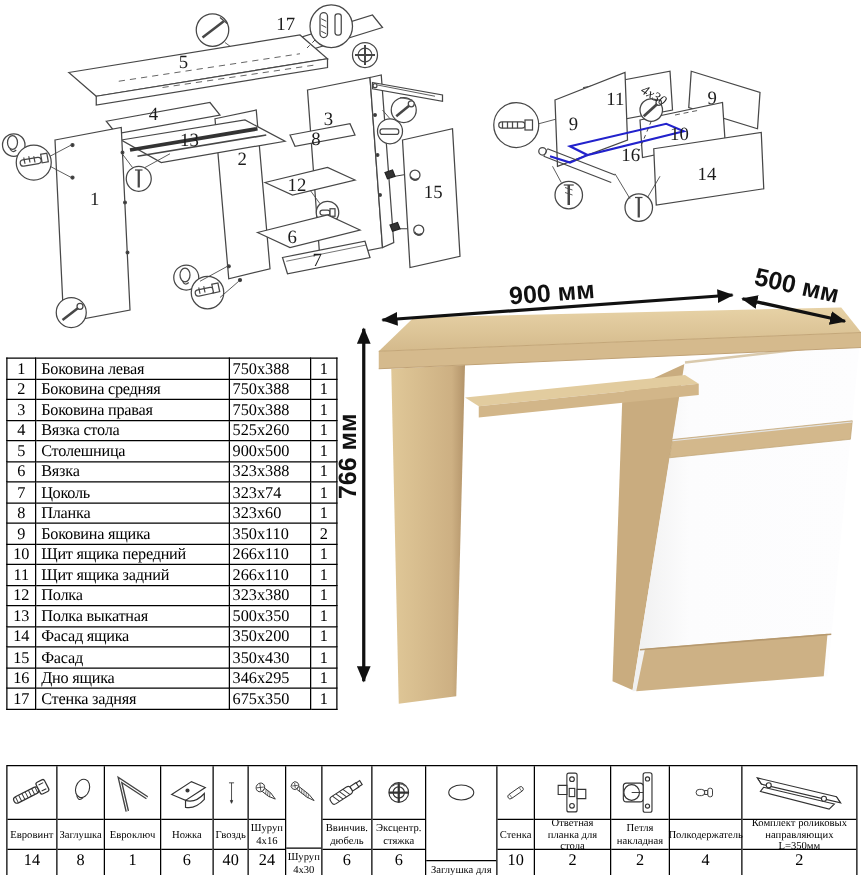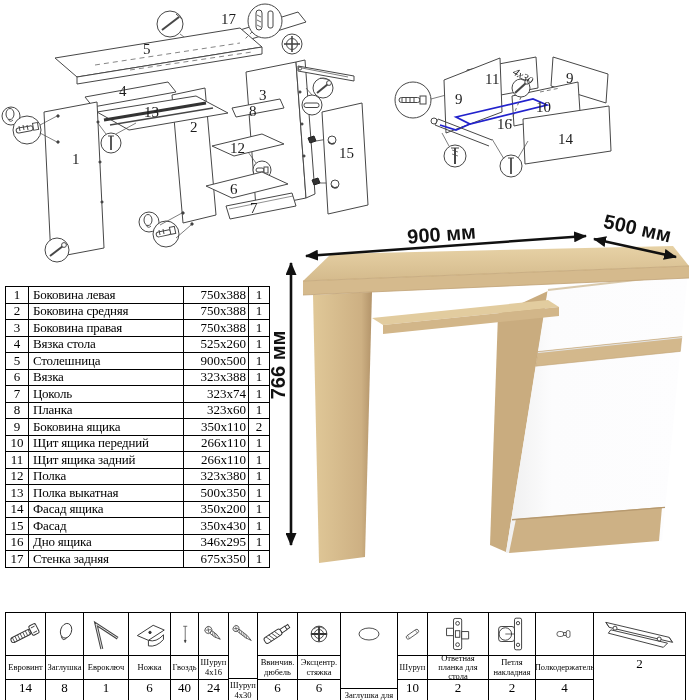--- a/index.html
+++ b/index.html
@@ -11,21 +11,21 @@
   .dimlbl{font-family:"Liberation Sans", sans-serif;font-size:20px;font-weight:bold;fill:#111;}
   .note{font-family:"Liberation Serif", serif;font-size:11px;font-style:italic;fill:#222;}
 
   
   table.parts{position:absolute;left:5px;top:286px;border-collapse:collapse;
       font-family:"Liberation Serif", serif;font-size:13px;color:#000;}
   table.parts td{border:1px solid #000;padding:0 2px;height:15.5px;line-height:14px;
       white-space:nowrap;}
   table.parts td.c-num{width:18px;text-align:center;}
   table.parts td.c-name{width:148px;text-align:left;padding-left:4px;letter-spacing:-0.2px;}
-  table.parts td.c-size{width:60px;text-align:right;font-family:Liberation Serif, serif;}
+  table.parts td.c-size{width:60px;text-align:left;font-family:Liberation Serif, serif;}
   table.parts td.c-qty{width:16px;text-align:center;}
 
   
   .hw-title{position:absolute;left:6px;top:592px;width:679px;text-align:center;
       padding-right:120px;box-sizing:border-box;font-size:16px;color:#000;}
   .hw-table{position:absolute;left:5px;top:612px;width:681px;display:flex;
       border:1.5px solid #000;box-sizing:border-box;background:#fff;}
   .hw-cell{box-sizing:border-box;border-right:1px solid #000;display:flex;
       flex-direction:column;flex:0 0 auto;}
   .hw-cell:last-child{border-right:none;flex:1 1 auto;}
@@ -617,21 +617,21 @@
       </div>
       <div class="hw-cell" style="width: 30px;">
         <div class="hw-icon">
           <svg width="26" height="34" viewBox="0 0 44 48">
             <g stroke="#333" fill="#fff" stroke-width="1.2" transform="rotate(-35 22 24)">
               <rect x="9" y="20.5" width="24" height="6.5" rx="3.2"></rect>
               <path fill="none" stroke-width="0.8" d="M13 20.5 v6.5 M29 20.5 v6.5"></path>
             </g>
           </svg>
         </div>
-        <div class="hw-label">Шуруп</div>
+        <div class="hw-label">Стенка</div>
         <div class="hw-qty">10</div>
       </div>
       <div class="hw-cell" style="width: 61px;">
         <div class="hw-icon">
           <svg width="36" height="40" viewBox="0 0 44 48">
             <g stroke="#333" fill="#fff" stroke-width="1.1">
               <rect x="16.5" y="5" width="10" height="38" rx="2"></rect>
               <path d="M8 17 h8.5 v9 h-8.5 z M26.5 21 h8.5 v9 h-8.5 z"></path>
               <circle cx="21.5" cy="11" r="2.3"></circle>
               <circle cx="21.5" cy="37" r="2.3"></circle>
@@ -676,17 +676,18 @@
           <svg width="84" height="40" viewBox="0 0 90 48">
             <g stroke="#333" fill="#fff" stroke-width="1.1">
               <path d="M4 10 L80 28 L84 34 L8 16 Z"></path>
               <path d="M10 19 L78 35 L73 40 L7 23 Z"></path>
               <circle cx="15" cy="17" r="2.4"></circle>
               <circle cx="68" cy="30" r="2.4"></circle>
               <path fill="none" stroke-width="0.8" d="M4 10 l4 6 M80 28 l4 6"></path>
             </g>
           </svg>
         </div>
+        <div class="hw-label">Комплект роликовых направляющих L=350мм</div>
         <div class="hw-qty">2</div>
       </div>
     </div>
 
 </div>
 
 </body></html>

